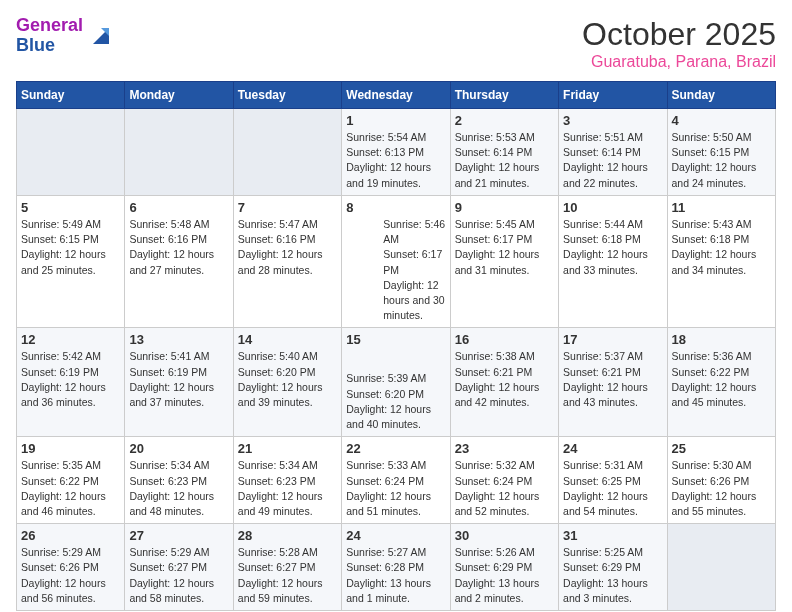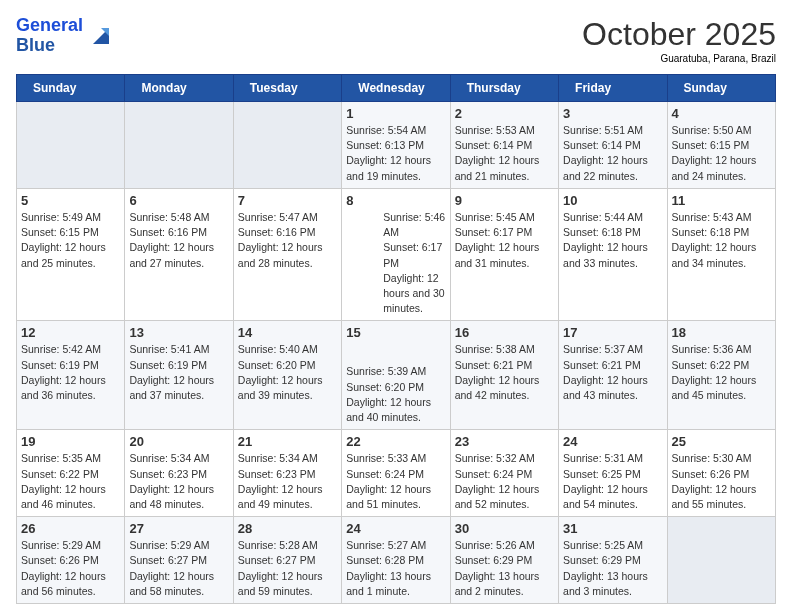--- a/index.html
+++ b/index.html
@@ -22,49 +22,49 @@
       gap: 2px;
     }
     .logo-text {
       display: flex;
       flex-direction: column;
       font-size: 18px;
       font-weight: bold;
       color: #333;
       line-height: 1.1;
     }
-    .logo-text span.general { color: #1d4ed8; }
+    .logo-text span.general { color: #a21caf; }
     .logo-text span.blue { color: #2255a4; }
     .logo-icon {
       width: 28px;
       height: 28px;
       margin-left: 2px;
     }
     .title-block {
       text-align: right;
     }
     .title-block h1 {
       font-size: 32px;
       color: #333;
       font-weight: normal;
     }
     .title-block h2 {
-      font-size: 10px;
-      color: #000000;
+      font-size: 16px;
+      color: #ec4899;
       font-weight: normal;
     }
     table {
       width: 100%;
       border-collapse: collapse;
       font-size: 11px;
     }
     thead th {
       background-color: #2255a4;
       color: #fff;
-      padding: 6px 16px;
+      padding: 6px 4px;
       text-align: left;
       font-size: 12px;
       border: 1px solid #1a3f8a;
     }
     tbody td {
       border: 1px solid #ccc;
       vertical-align: top;
       padding: 4px;
       width: calc(100% / 7);
       min-height: 80px;

